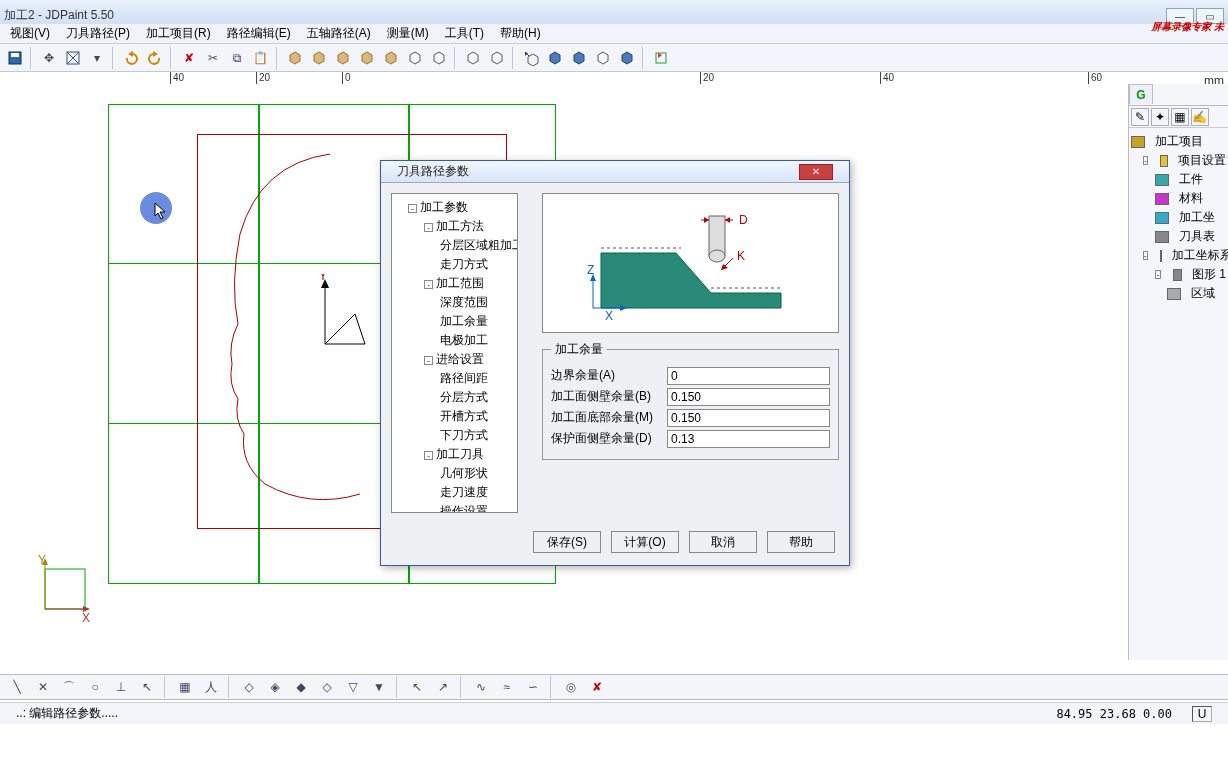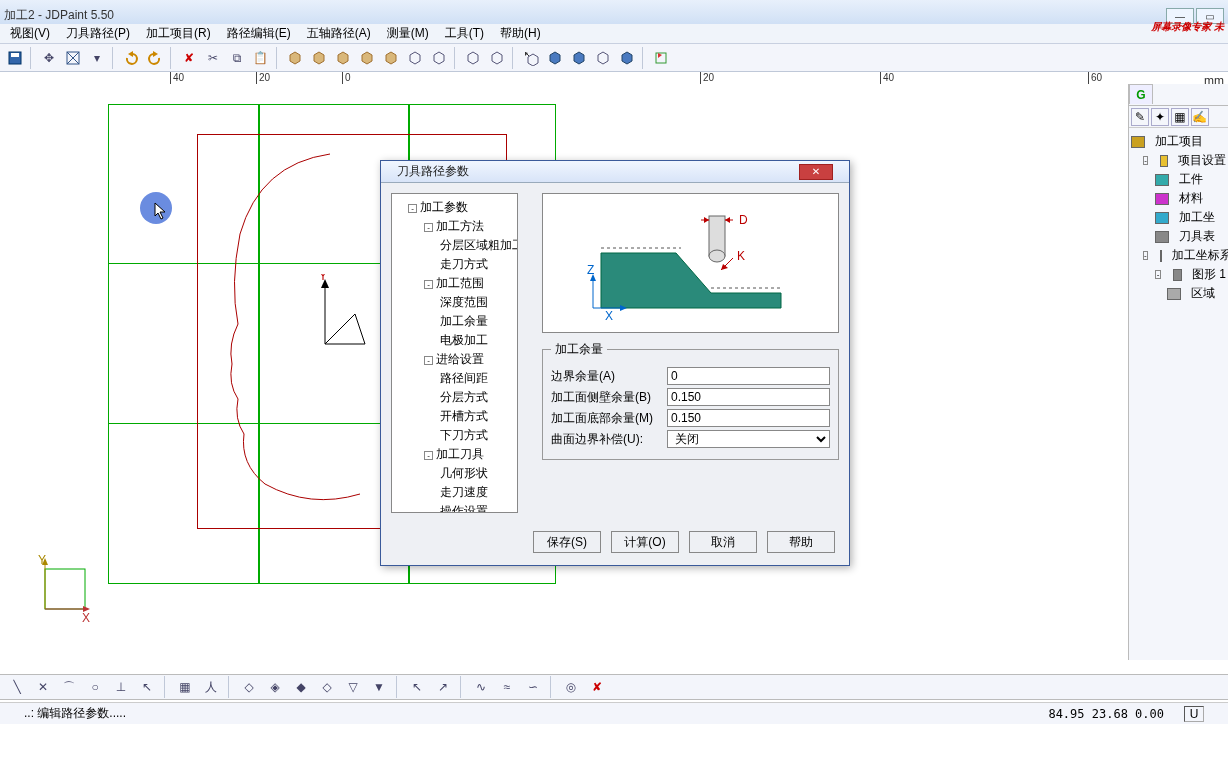--- a/index.html
+++ b/index.html
@@ -32,42 +32,42 @@
 .side-tools{height:22px;display:flex;gap:2px;padding:2px;border-bottom:1px solid #ccc}
 .side-tools .st{width:18px;height:18px;border:1px solid #aac;display:flex;align-items:center;justify-content:center}
 .tree{padding:4px 2px;font-size:11px}
 .tree .tn{display:flex;align-items:center;gap:10px;padding:1px 0;white-space:nowrap}
 .tree .indent1{padding-left:12px}
 .tree .indent2{padding-left:24px}
 .tree .indent3{padding-left:36px}
 .tree .ticon{width:14px;height:12px;display:inline-block}
 .exp{width:9px;height:9px;border:1px solid #888;display:inline-flex;align-items:center;justify-content:center;font-size:8px;line-height:1;margin-right:2px}
 .bottom-toolbar{position:absolute;bottom:68px;left:0;right:0;height:26px;background:#f3f5fb;border-top:1px solid #bbb;border-bottom:1px solid #bbb;display:flex;align-items:center;padding:0 6px;gap:4px}
-.statusbar{position:absolute;bottom:44px;left:0;right:0;height:22px;background:#f3f5fb;display:flex;align-items:center;padding:0 24px;border-top:1px solid #ccc}
+.statusbar{position:absolute;bottom:44px;left:0;right:0;height:22px;background:#f3f5fb;display:flex;align-items:center;padding:0 16px;border-top:1px solid #ccc}
 .statusbar .coords{margin-left:auto;font-family:monospace;padding:0 12px}
 .statusbar .ubox{border:1px inset #aaa;width:20px;height:16px;display:flex;align-items:center;justify-content:center;margin-left:8px}
 .bottom-pad{position:absolute;bottom:0;left:0;right:0;height:44px;background:#fff}
 
 
 .dialog{position:absolute;left:380px;top:160px;width:470px;background:#eef0f4;border:1px solid #3a5a9a;box-shadow:2px 2px 8px rgba(0,0,0,.3)}
 .dlg-title{height:22px;background:linear-gradient(#f0f6ff,#d8e4f8);display:flex;align-items:center;padding:0 16px;color:#222;border-bottom:1px solid #9ab}
 .dlg-title .dspacer{flex:1}
 .dlg-close{width:34px;height:16px;background:#c94040;color:#fff;display:flex;align-items:center;justify-content:center;font-size:10px;border:1px solid #a02020}
 .dlg-body{display:flex;padding:10px;gap:24px}
 .dlg-tree{width:180px;height:320px;border:1px solid #888;background:#fff;overflow:auto;padding:4px;font-size:12px}
 .dlg-tree .dtn{padding:1px 0;white-space:nowrap}
 .dlg-tree .dlev1{padding-left:12px}
 .dlg-tree .dlev2{padding-left:28px}
 .dlg-tree .dlev3{padding-left:44px}
 .dlg-tree .dexp{display:inline-block;width:9px;height:9px;border:1px solid #888;font-size:8px;line-height:8px;text-align:center;margin-right:3px}
 .dlg-right{flex:1;display:flex;flex-direction:column;gap:8px}
 .dlg-image{height:140px;border:1px solid #888;background:#fff;display:flex;align-items:center;justify-content:center;position:relative}
 .dlg-fieldset{border:1px solid #999;padding:6px 8px 8px;position:relative}
 .dlg-fieldset legend{padding:0 4px;font-size:12px}
-.frow{display:flex;align-items:center;margin:3px 0;gap:6px}
+.frow{display:flex;margin:3px 0;gap:6px}
 .frow label{width:110px;font-size:12px}
 .frow input,.frow select{flex:1;height:18px;border:1px solid #888;padding:0 3px;font-size:12px;background:#fff}
 .frow input.selected{background:#2060c0;color:#fff}
 .dlg-buttons{display:flex;justify-content:flex-end;gap:10px;padding:8px 14px 12px}
 .dlg-buttons button{width:68px;height:22px;border:1px solid #888;background:#eef0f4;font-size:12px}
 </style>
 </head>
 <body>
 
 <div class="titlebar">
@@ -408,22 +408,22 @@
           </div>
         <div class="frow">
             <label>加工面侧壁余量(B)</label>
             <input value="0.150" style="">
           </div>
         <div class="frow">
             <label>加工面底部余量(M)</label>
             <input value="0.150" style="">
           </div>
         <div class="frow">
-            <label>曲面边界补偿(U):</label>
-            <select><option>关闭</option></select>
+            <label>保护面侧壁余量(D)</label>
+            <input value="0.13" style="">
           </div>
       </fieldset>
     </div>
   </div>
   <div class="dlg-buttons">
     <button>保存(S)</button>
     <button>计算(O)</button>
     <button>取消</button>
     <button>帮助</button>
   </div>

